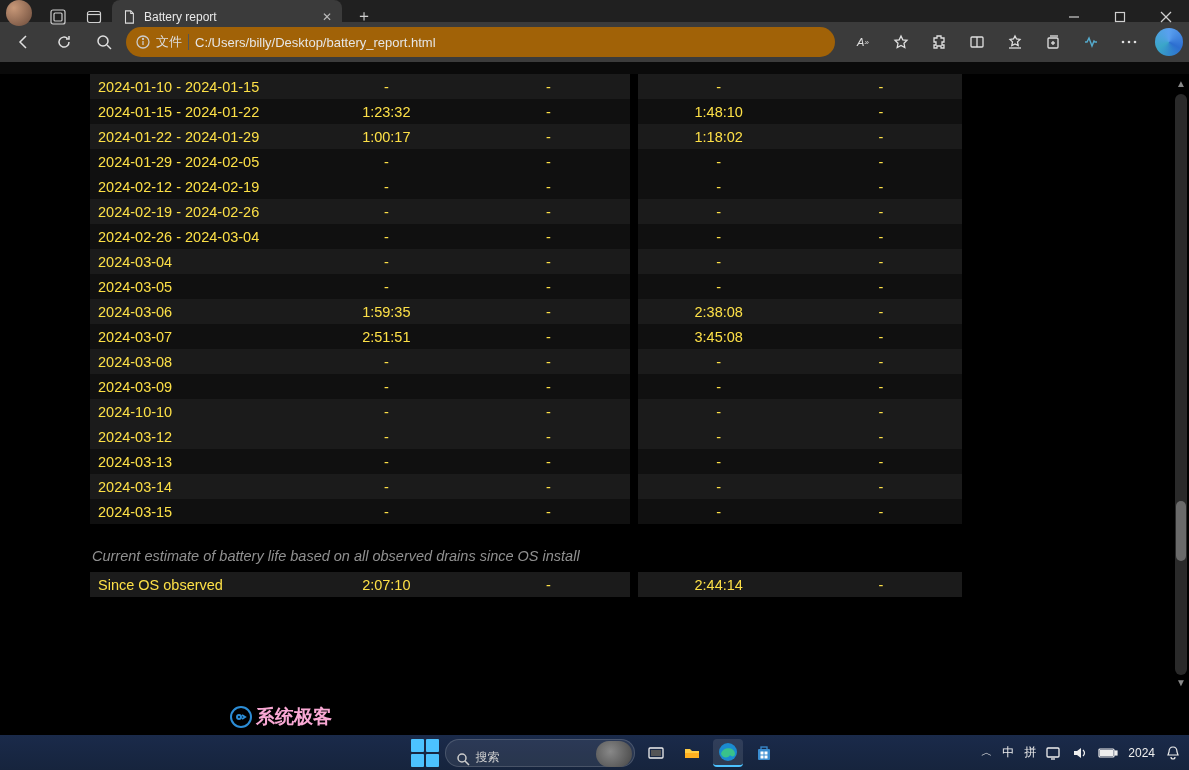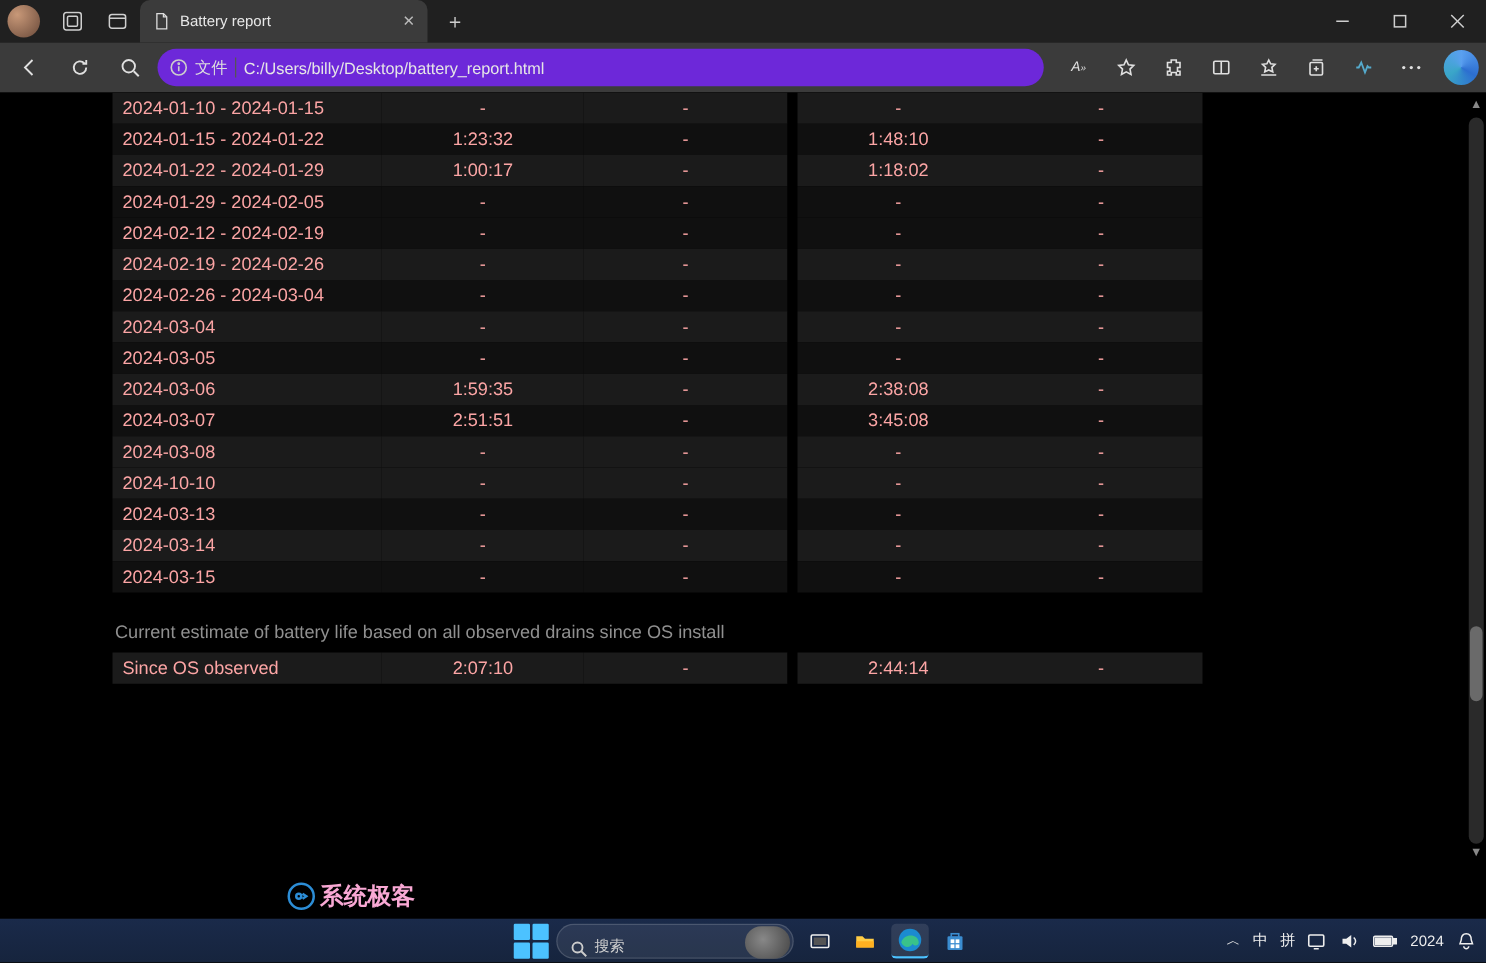--- a/index.html
+++ b/index.html
@@ -6,24 +6,23 @@
 body {
   width: 1189px; height: 770px;
   background: #0a0a0a;
   font-family: "Segoe UI", sans-serif;
   overflow: hidden;
   position: relative;
 }
 
 
 .titlebar {
-  height: 34px;
+  height: 22px;
   background: #202020;
   display: flex;
-  align-items: center;
   color: #ddd;
 }
 .avatar {
   width: 26px; height: 26px;
   border-radius: 50%;
   background: radial-gradient(circle at 30% 30%, #c89878, #6a4a3a);
   margin: 0 8px 0 6px;
 }
 .titlebar .icon-btn {
   width: 36px; height: 34px;
@@ -69,21 +68,21 @@
 }
 .toolbar .tbtn {
   width: 36px; height: 32px;
   display: flex; align-items: center; justify-content: center;
   color: #e0e0e0;
   border-radius: 4px;
 }
 .addrbox {
   flex: 1;
   height: 30px;
-  background: #6d28d9;
+  background: #a16207;
   border-radius: 15px;
   display: flex;
   align-items: center;
   padding: 0 10px;
   gap: 6px;
   color: #ddd;
   font-size: 13px;
 }
 .addrbox .divider {
   width: 1px; height: 16px; background: #555;
@@ -129,41 +128,42 @@
 .tri-down { bottom: 46px; }
 
 .report {
   padding: 0 0 0 90px;
   width: 964px;
   color: #cfcfcf;
 }
 table.data {
   width: 872px;
   border-collapse: collapse;
-  color: #fca5a5;
+  color: #fde047;
   font-size: 14.5px;
 }
 table.data td {
   height: 25px;
   padding: 0 8px;
 }
 table.data tr.even td { background: #1b1b1b; }
 table.data tr.odd td { background: #101010; }
 table.data td.c1 { width: 215px; text-align: left; }
 table.data td.c2 { width: 162px; text-align: center; }
 table.data td.c3 { width: 162px; text-align: center; }
 table.data td.gap { width: 8px; background: #000 !important; padding:0; }
 table.data td.c4 { width: 162px; text-align: center; }
 table.data td.c5 { width: 162px; text-align: center; }
 
 .note {
   color: #909090;
   font-size: 14.5px;
   font-weight: 300;
   margin: 24px 0 8px 2px;
+  font-style: italic;
 }
 .watermark {
   position: absolute;
   bottom: 5px; left: 230px;
   color: #f9a8d4;
   font-weight: 700;
   font-size: 19px;
   display: flex; align-items: center; gap: 4px;
 }
 .watermark .wm-icon {
@@ -435,22 +435,38 @@
             <td class="c5">-</td>
           </tr>
           <tr class="even">
             <td class="c1">2024-03-08</td>
             <td class="c2">-</td>
             <td class="c3">-</td>
             <td class="gap"></td>
             <td class="c4">-</td>
             <td class="c5">-</td>
           </tr>
+          <tr class="odd">
+            <td class="c1">2024-03-09</td>
+            <td class="c2">-</td>
+            <td class="c3">-</td>
+            <td class="gap"></td>
+            <td class="c4">-</td>
+            <td class="c5">-</td>
+          </tr>
           <tr class="even">
             <td class="c1">2024-10-10</td>
+            <td class="c2">-</td>
+            <td class="c3">-</td>
+            <td class="gap"></td>
+            <td class="c4">-</td>
+            <td class="c5">-</td>
+          </tr>
+          <tr class="even">
+            <td class="c1">2024-03-12</td>
             <td class="c2">-</td>
             <td class="c3">-</td>
             <td class="gap"></td>
             <td class="c4">-</td>
             <td class="c5">-</td>
           </tr>
           <tr class="odd">
             <td class="c1">2024-03-13</td>
             <td class="c2">-</td>
             <td class="c3">-</td>

